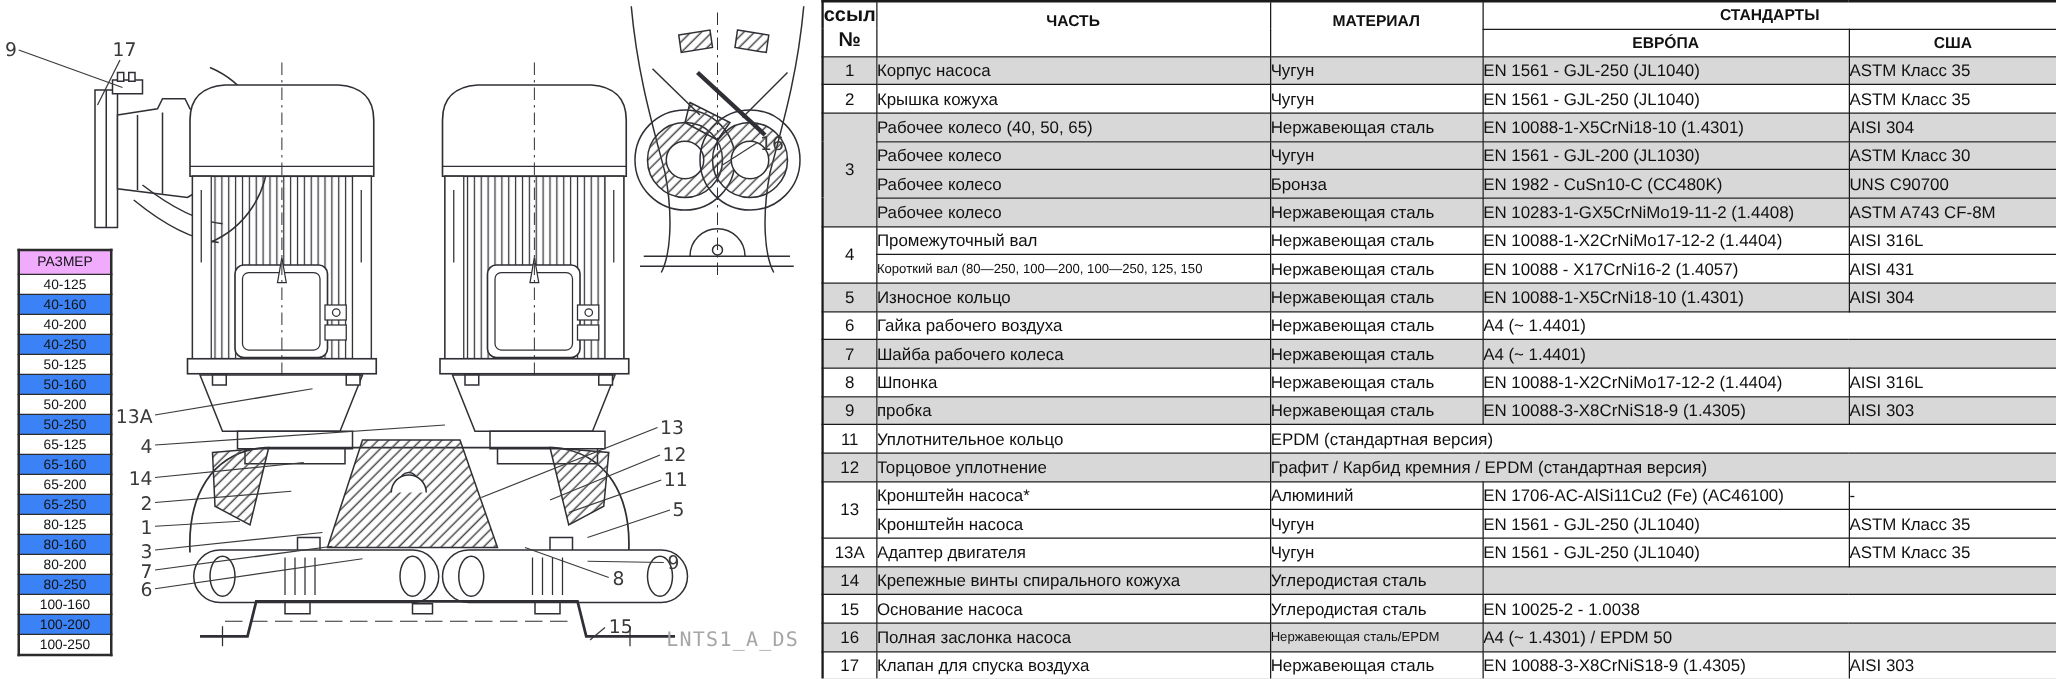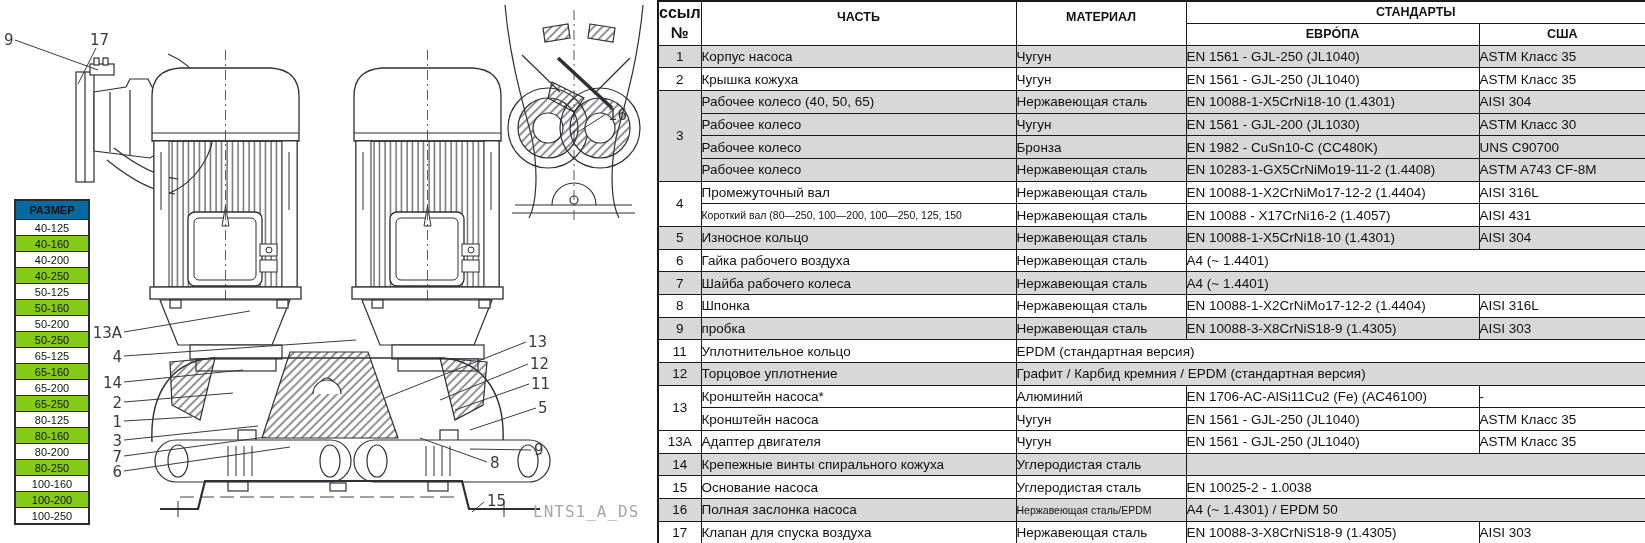--- a/index.html
+++ b/index.html
@@ -9,22 +9,22 @@
   #drawing-svg{position:absolute;left:0;top:0;}
   .callout{font-family:"DejaVu Sans",sans-serif;font-size:15px;fill:#3a3a3a;}
   .lead{stroke:#3a3a3a;stroke-width:1;fill:none;}
   #watermark{position:absolute;left:533px;top:502px;color:#a6a6a6;
              font-family:"DejaVu Sans Mono",monospace;font-size:16px;letter-spacing:1px;}
   
   #size-table{position:absolute;left:14px;top:199px;border-collapse:collapse;
               border:2px solid #2b2b2b;table-layout:fixed;width:76px;}
   #size-table th,#size-table td{border:1px solid #2b2b2b;text-align:center;
               font-size:11px;height:15px;padding:0;}
-  #size-table th{background:#0369a1;font-weight:bold;height:18px;}
-  #size-table tr.shaded td{background:#84cc16;}
+  #size-table th{background:#f0abfc;font-weight:normal;height:18px;}
+  #size-table tr.shaded td{background:#3b82f6;}
   
   #parts-wrap{position:absolute;left:657px;top:0;width:988px;height:543px;overflow:hidden;}
   #parts-table{border-collapse:collapse;table-layout:fixed;width:988px;
                border:2px solid #1a1a1a;}
   #parts-table th,#parts-table td{border:1px solid #1a1a1a;padding:0;overflow:hidden;
                white-space:nowrap;}
   #parts-table thead th{font-size:12.5px;font-weight:bold;text-align:center;background:#fff;}
   #parts-table thead tr{height:22px;}
   #parts-table thead th.vtop{vertical-align:top;padding-top:8px;}
   #parts-table tbody tr{height:22.68px;}

